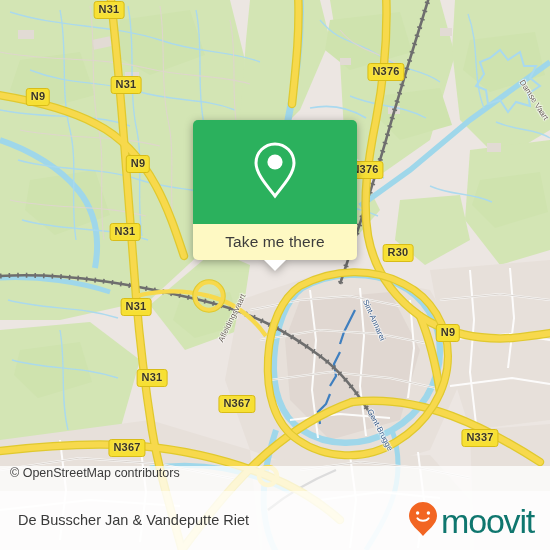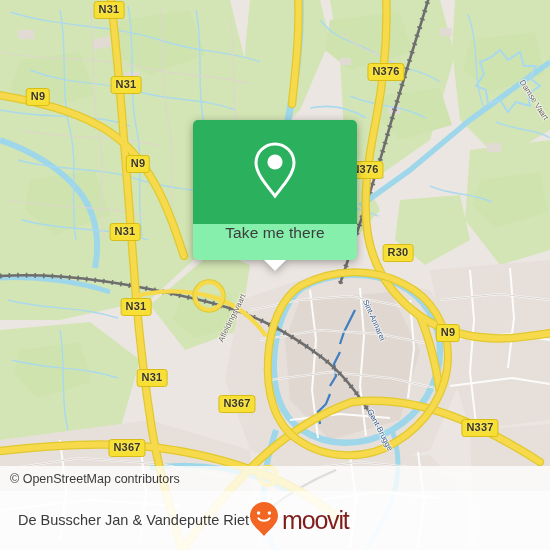--- a/index.html
+++ b/index.html
@@ -52,53 +52,53 @@
   #card{
     position:absolute;left:193px;top:120px;width:164px;
     border-radius:5px;overflow:visible;
     filter:drop-shadow(0 2px 4px rgba(0,0,0,.33));
   }
   #card-top{
     background:#2bb15d;border-radius:5px 5px 0 0;
     height:104px;display:flex;align-items:center;justify-content:center;
   }
   #card-bottom{
-    background:#86efac;border-radius:0 0 5px 5px;
-    height:36px;display:flex;justify-content:center;
+    background:#fef9c3;border-radius:0 0 5px 5px;
+    height:36px;display:flex;align-items:center;justify-content:center;
     position:relative;
   }
   #card-label{font-size:15.5px;color:#3c3c3c;letter-spacing:.1px;}
   #card-tail{
     position:absolute;left:50%;bottom:-11px;transform:translateX(-50%);
     width:0;height:0;
     border-left:11px solid transparent;
     border-right:11px solid transparent;
     border-top:11px solid #fff;
   }
 
   
   #attrib{
     position:absolute;left:0;right:0;top:466px;height:25px;
     background:rgba(255,255,255,.76);
-    display:flex;align-items:center;
+    display:flex;
   }
   #attrib span{font-size:12.5px;color:#3b3b3b;padding-left:10px;}
 
   
   #footer{
     position:absolute;left:0;right:0;top:491px;height:59px;
     background:rgba(255,255,255,.90);
-    display:flex;align-items:center;
+    display:flex;align-items:center;justify-content:space-between;
     padding:0 16px 0 18px;box-sizing:border-box;
   }
   #footer-title{
     font-size:14.5px;color:#3a3a3a;line-height:19px;max-width:360px;
   }
   #brand{display:flex;align-items:center;gap:3px;}
-  #brand-word{font-size:25px;color:#7f1d1d;letter-spacing:-1.2px;line-height:1;}
+  #brand-word{font-size:34px;color:#0f766e;letter-spacing:-1.2px;line-height:1;}
 </style>
 </head>
 <body>
 
 <div id="root">
 
   <div id="map">
     <svg viewBox="0 0 550 550" xmlns="http://www.w3.org/2000/svg">
       <defs>
         <clipPath id="clipAll">
@@ -307,21 +307,21 @@
     <div class="shield" style="left:138px;top:164px">N9</div>
     <div class="shield" style="left:125px;top:232px">N31</div>
     <div class="shield" style="left:386px;top:72px">N376</div>
     <div class="shield" style="left:365px;top:170px">N376</div>
     <div class="shield" style="left:398px;top:253px">R30</div>
     <div class="shield" style="left:136px;top:307px">N31</div>
     <div class="shield" style="left:152px;top:378px">N31</div>
     <div class="shield" style="left:237px;top:404px">N367</div>
     <div class="shield" style="left:127px;top:448px">N367</div>
     <div class="shield" style="left:448px;top:333px">N9</div>
-    <div class="shield" style="left:480px;top:428px">N337</div>
+    <div class="shield" style="left:480px;top:438px">N337</div>
 
 
     <div class="street-label" style="left:232px;top:318px;transform:translate(-50%,-50%) rotate(-64deg)">Afleidingsvaart</div>
     <div class="street-label" style="left:534px;top:100px;transform:translate(-50%,-50%) rotate(57deg)">Damse Vaart</div>
 
     <div class="water-label" style="left:374px;top:320px;transform:translate(-50%,-50%) rotate(66deg)">Sint-Annarei</div>
     <div class="water-label" style="left:380px;top:430px;transform:translate(-50%,-50%) rotate(62deg)">Gent-Brugge</div>
   </div>
 
   <div id="card">

